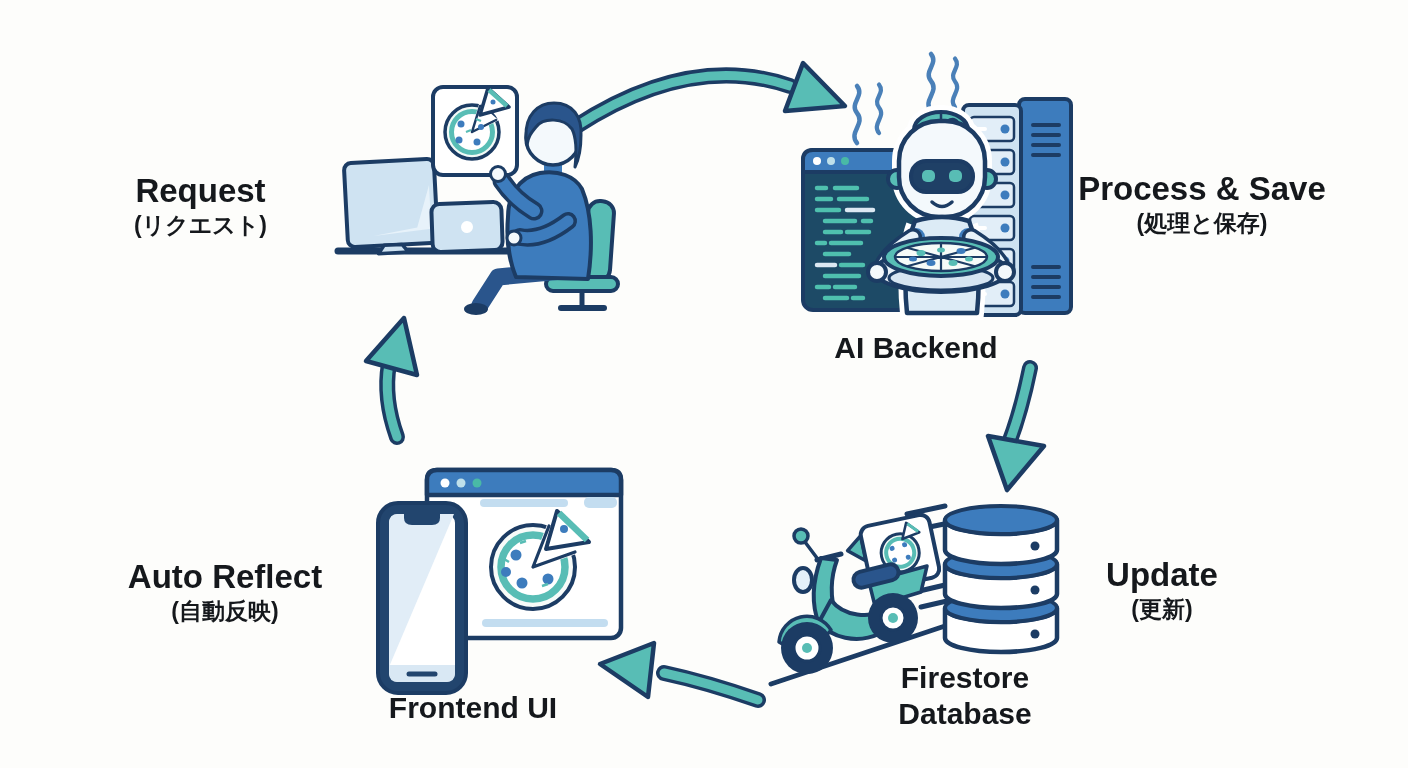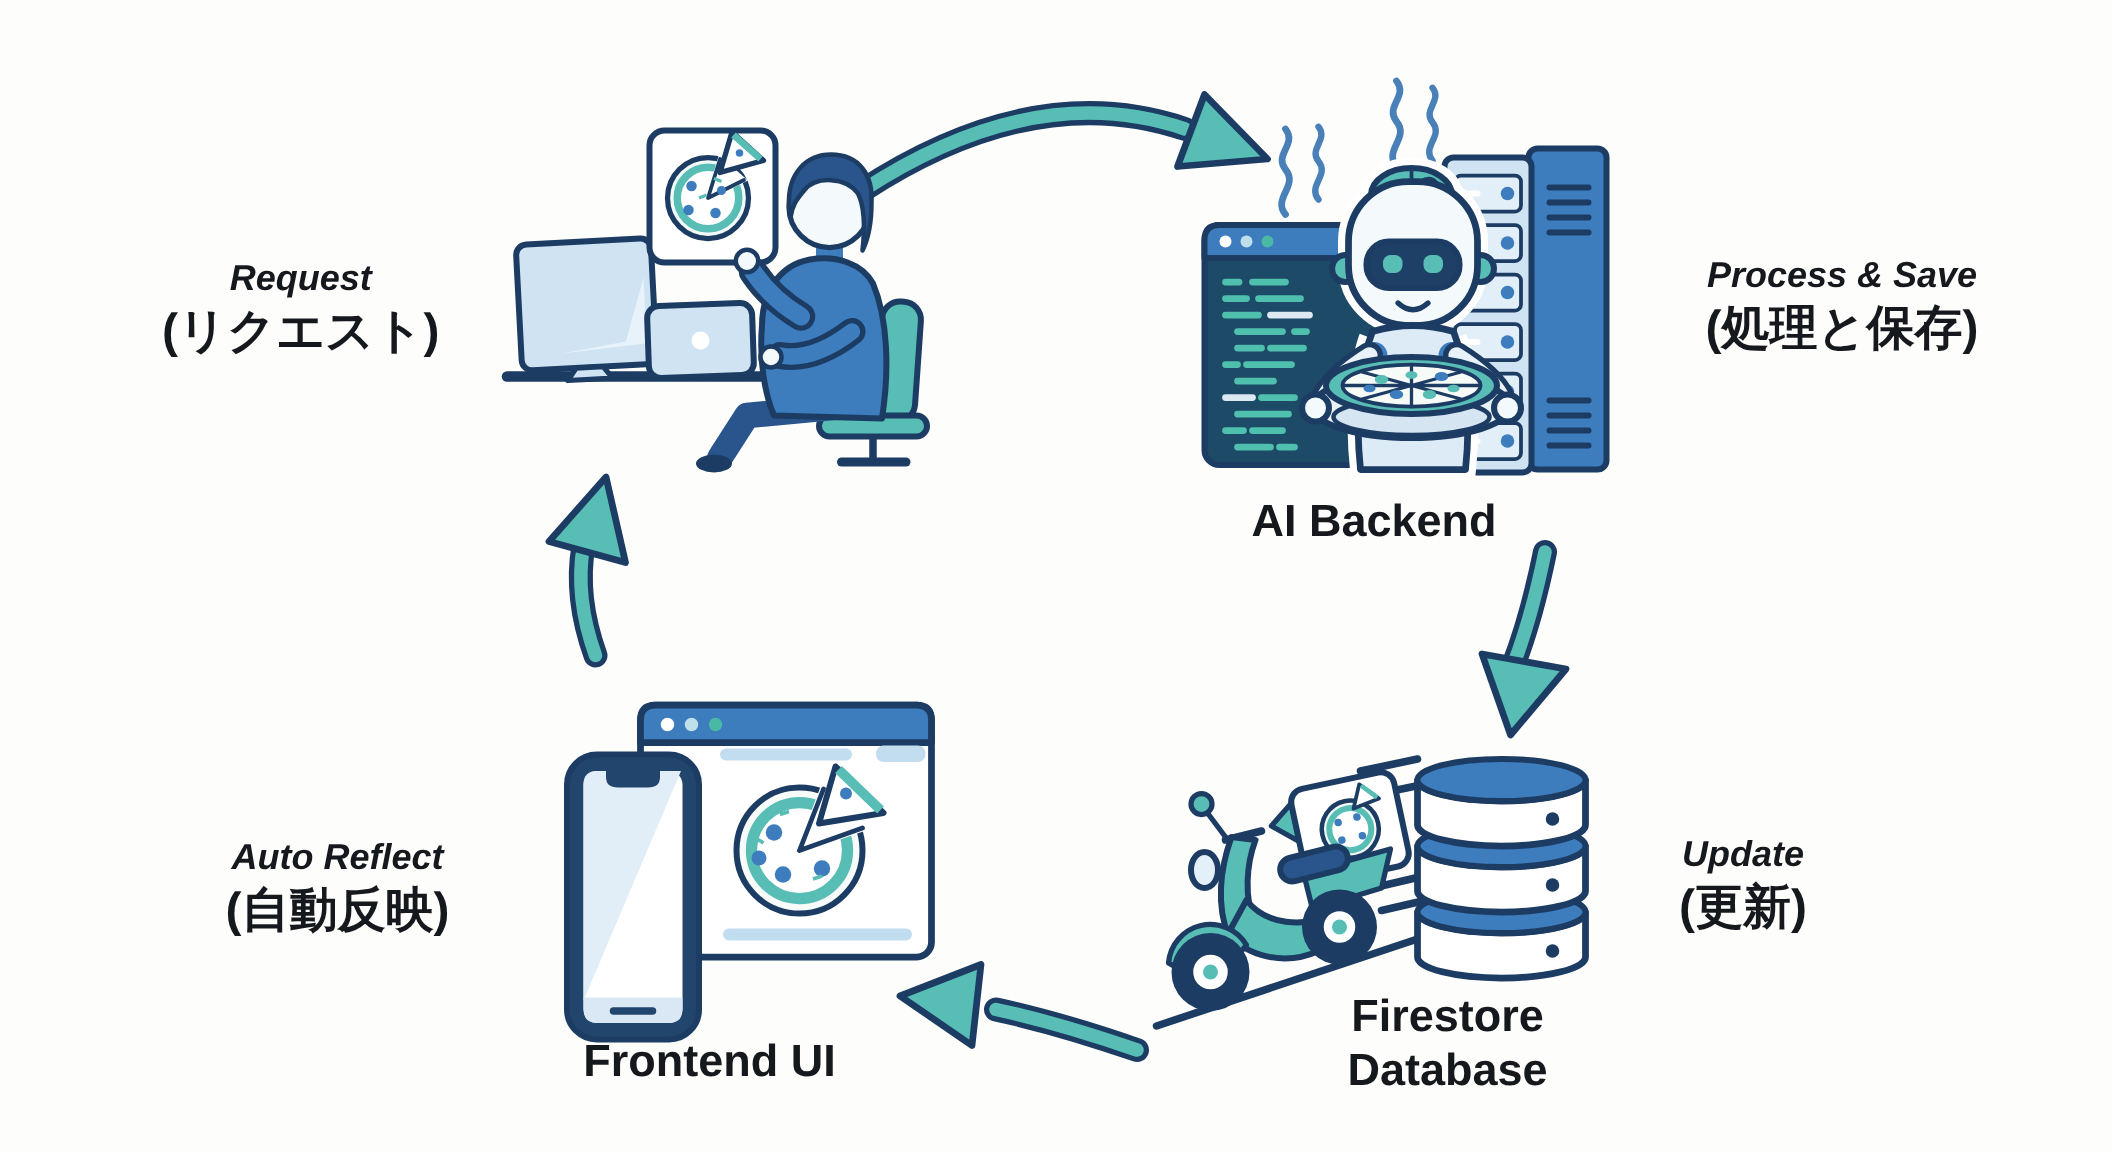--- a/index.html
+++ b/index.html
@@ -1,21 +1,21 @@
 <!DOCTYPE html>
 <html style="--bg: #fdfdfb; --navy: #1c3c64; --teal: #58bdb5; --blue: #3d7cbd; --blue-dark: #2a558c; --light-blue: #cfe3f2; --pale-blue: #c3ddf0; --code-bg: #1d4a66; --code-text: #4fc0ae; --text: #15181c;"><head>
 <meta charset="utf-8">
 <style>
   html,body{margin:0;padding:0;}
   body{background:var(--bg,#fdfdfb);}
   .stage{position:relative;width:1408px;height:768px;overflow:hidden;background:var(--bg,#fdfdfb);font-family:"Liberation Sans","DejaVu Sans",sans-serif;}
   .stage svg{position:absolute;left:0;top:0;}
   .label{position:absolute;text-align:center;font-weight:bold;color:var(--text,#15181c);}
-  .label .en{font-size:24px;line-height:1.18;font-style:italic;}
-  .label .jp{font-size:32px;line-height:1.3;}
+  .label .en{font-size:33px;line-height:1.18;}
+  .label .jp{font-size:23px;line-height:1.3;}
   .label .single{font-size:30px;line-height:1.2;}
   
   .ol{stroke:var(--navy);stroke-linecap:round;stroke-linejoin:round;}
   .f-none{fill:none;}
   .f-white{fill:#ffffff;}
   .f-paper{fill:#f4f9fc;}
   .f-lblue{fill:var(--light-blue);}
   .f-pblue{fill:var(--pale-blue);}
   .f-blue{fill:var(--blue);}
   .f-bdark{fill:var(--blue-dark);}
@@ -315,21 +315,21 @@
       <path stroke="#22456e" stroke-width="5" stroke-linecap="round" d="M 39 219 H 65"></path>
     </g>
   </g>
 </svg>
 
 <div class="label" style="left:48px;top:172px;width:305px;">
   <div class="en">Request</div>
   <div class="jp">(リクエスト)</div>
 </div>
 
-<div class="label" style="left:1078px;top:170px;width:300px;">
+<div class="label" style="left:1052px;top:170px;width:300px;">
   <div class="en">Process &amp; Save</div>
   <div class="jp">(処理と保存)</div>
 </div>
 
 <div class="label" style="left:796px;top:330px;width:240px;">
   <div class="single">AI Backend</div>
 </div>
 
 <div class="label" style="left:855px;top:660px;width:220px;">
   <div class="single">Firestore</div>

